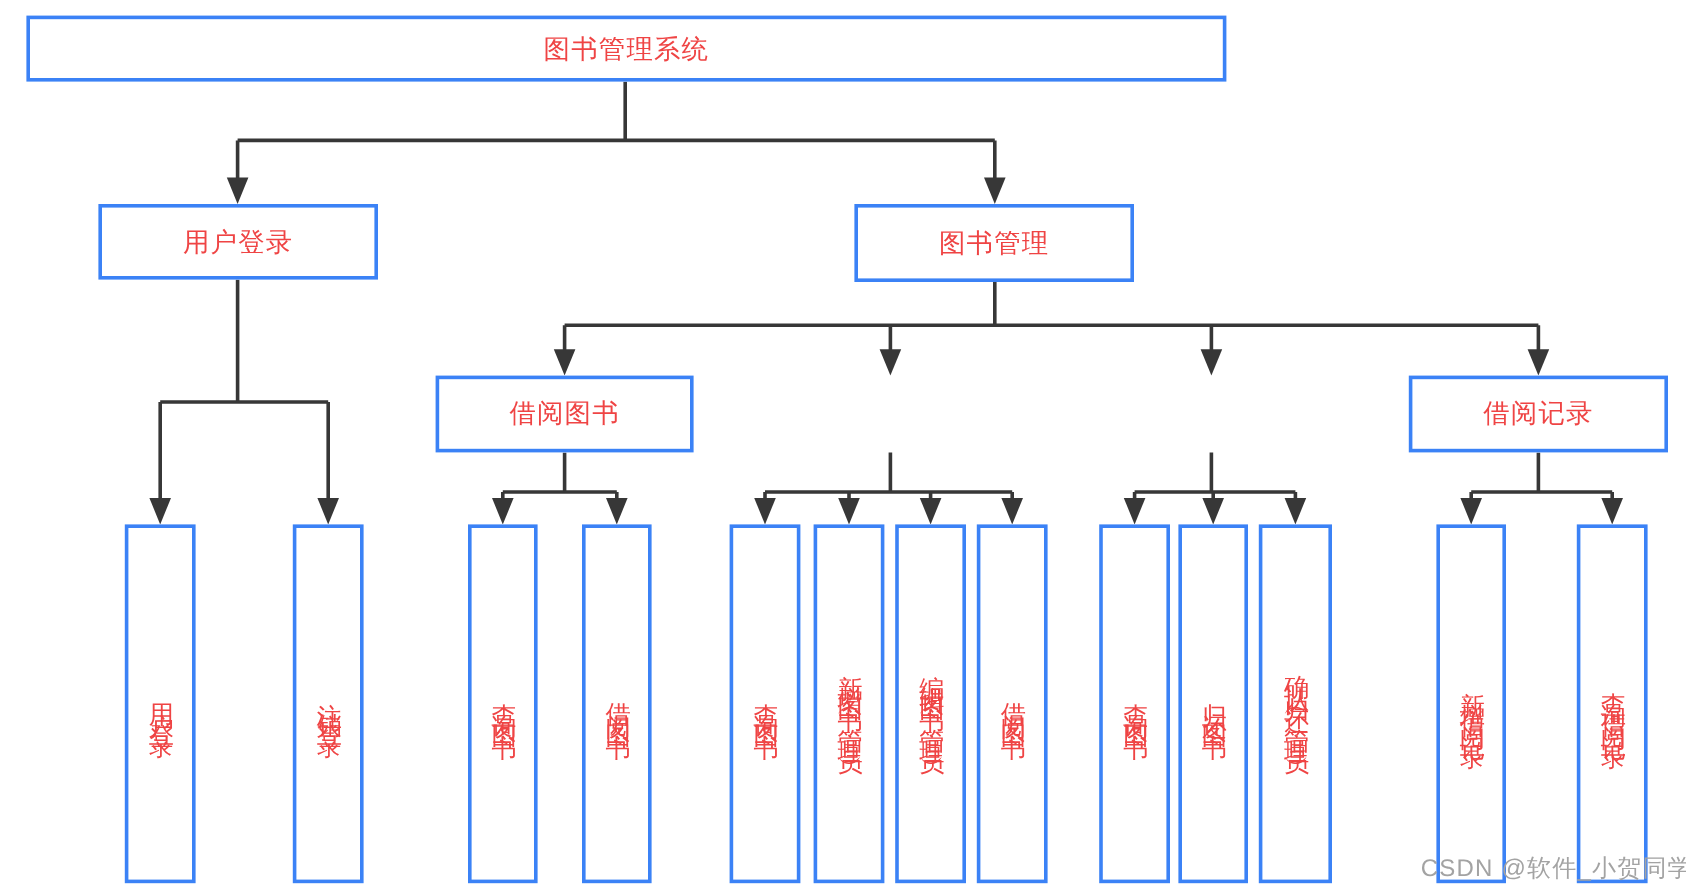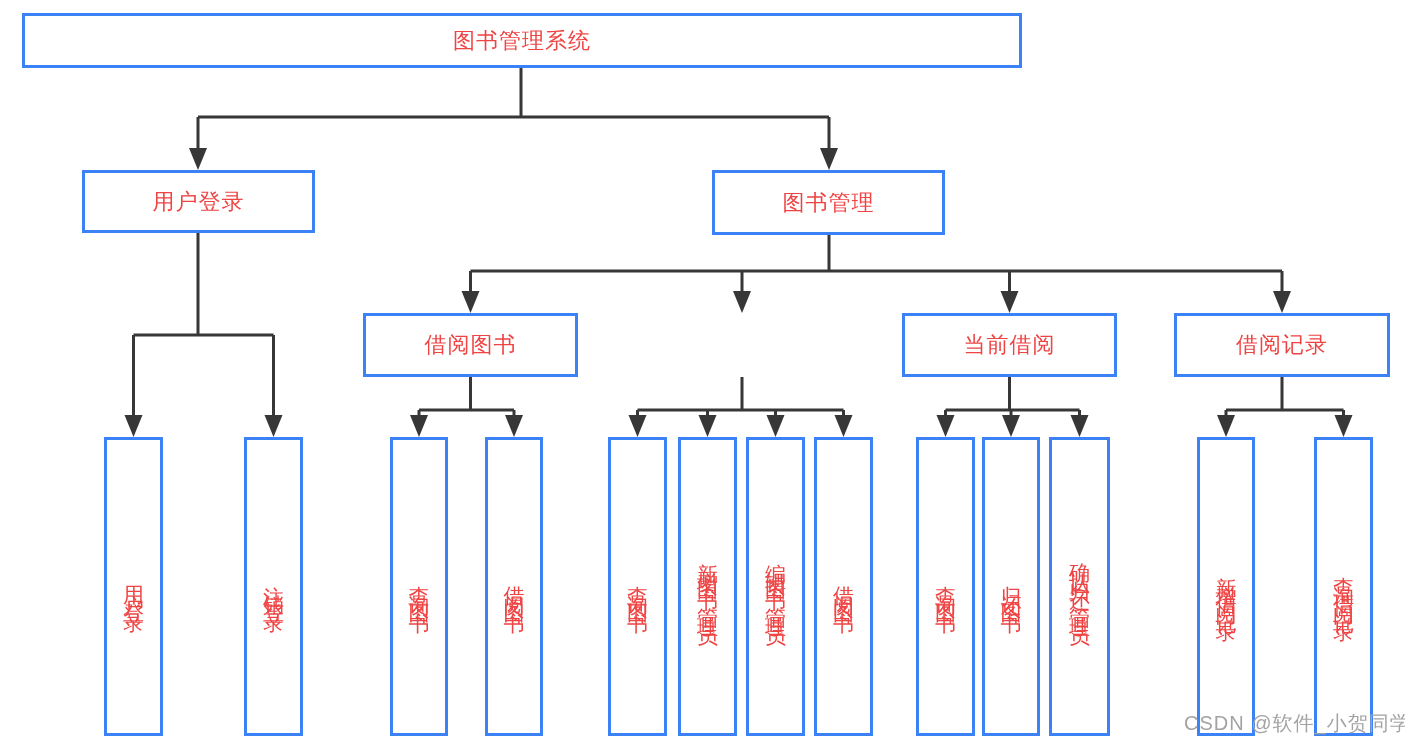--- a/index.html
+++ b/index.html
@@ -97,21 +97,20 @@
       <polygon points="1334.5,415 1352.5,415 1343.5,437"></polygon>
     </g>
   </svg>
 
   <div class="box" style="left:22px; top:13px; width:1000px; height:55px;">图书管理系统</div>
 
   <div class="box" style="left:82px; top:170px; width:233px; height:63px;">用户登录</div>
   <div class="box" style="left:712px; top:170px; width:233px; height:65px;">图书管理</div>
 
   <div class="box" style="left:363px; top:313px; width:215px; height:64px;">借阅图书</div>
-  <div class="box" style="left:902px; top:313px; width:215px; height:64px;">当前借阅</div>
   <div class="box" style="left:1174px; top:313px; width:216px; height:64px;">借阅记录</div>
 
   <div class="box leaf" style="left:104px; top:437px; width:59px; height:299px;">用户登录</div>
   <div class="box leaf" style="left:244px; top:437px; width:59px; height:299px;">注销登录</div>
 
   <div class="box leaf" style="left:390px; top:437px; width:58px; height:299px;">查询图书</div>
   <div class="box leaf" style="left:485px; top:437px; width:58px; height:299px;">借阅图书</div>
 
   <div class="box leaf" style="left:608px; top:437px; width:59px; height:299px;">查询图书</div>
   <div class="box leaf" style="left:678px; top:437px; width:59px; height:299px;">新增图书（管理员）</div>

